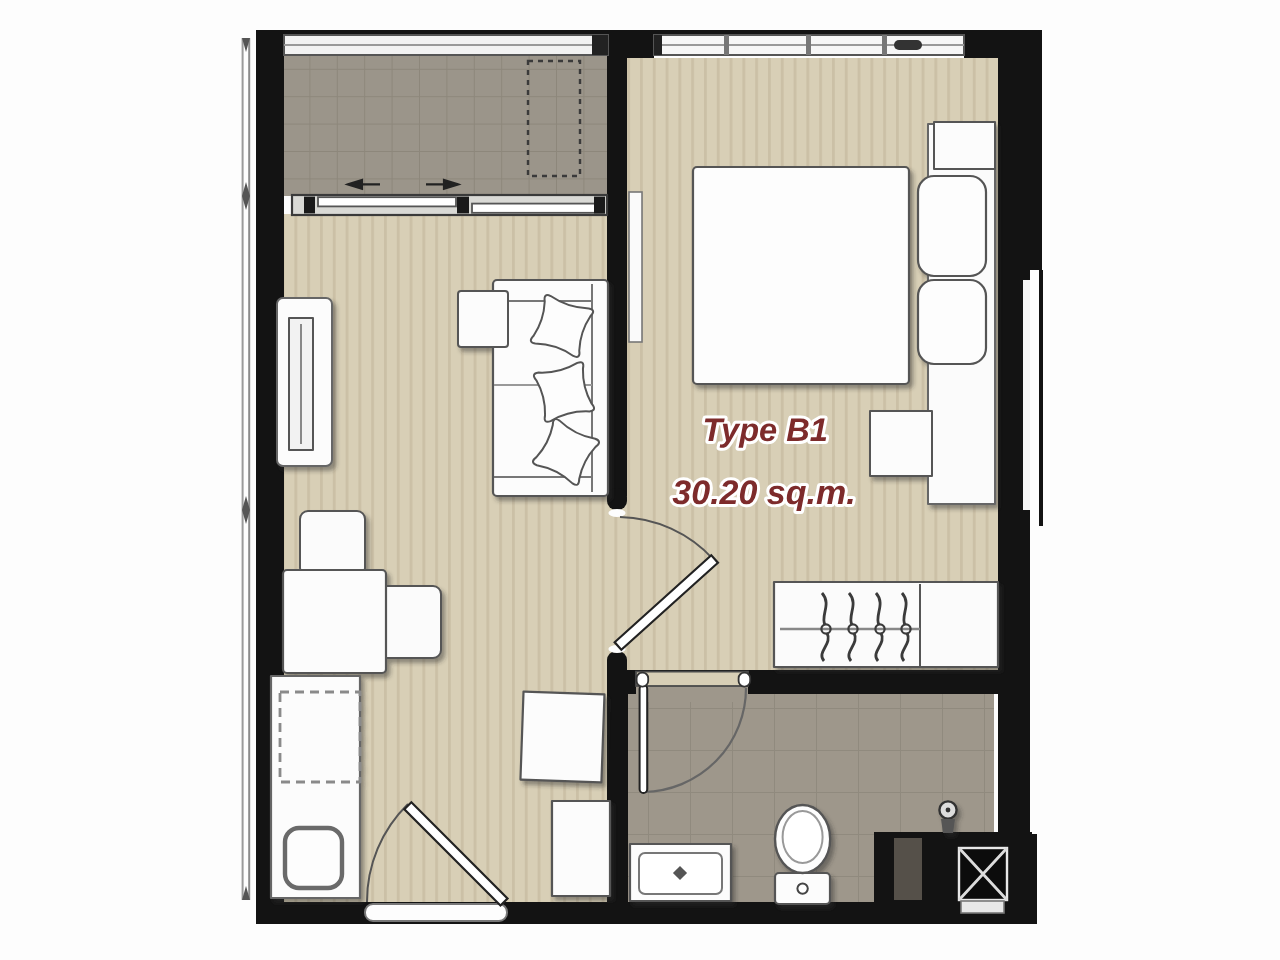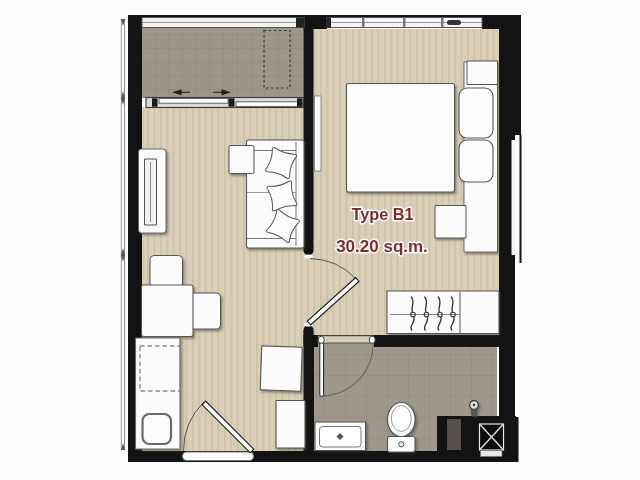--- a/index.html
+++ b/index.html
@@ -1,16 +1,16 @@
 <!DOCTYPE html>
 <html><head>
 <meta charset="utf-8">
 <style>
   html,body{margin:0;padding:0;background:#fff;}
-  #stage{width:640px;height:480px;position:relative;font-family:"Liberation Sans",sans-serif;filter:blur(0.3px);}
+  #stage{width:640px;height:480px;position:relative;font-family:"Liberation Sans",sans-serif;filter:blur(0.3px);font-style:italic;}
 </style>
 </head>
 <body>
 <div id="stage">
 <svg width="640" height="480" viewBox="0 0 640 480">
 <defs>
   <pattern id="wood" width="6.4" height="10" patternUnits="userSpaceOnUse">
     <rect width="6.4" height="10" fill="#d8cfb6"></rect>
     <rect x="0" width="1.4" height="10" fill="#cbc0a6"></rect>
   </pattern>

